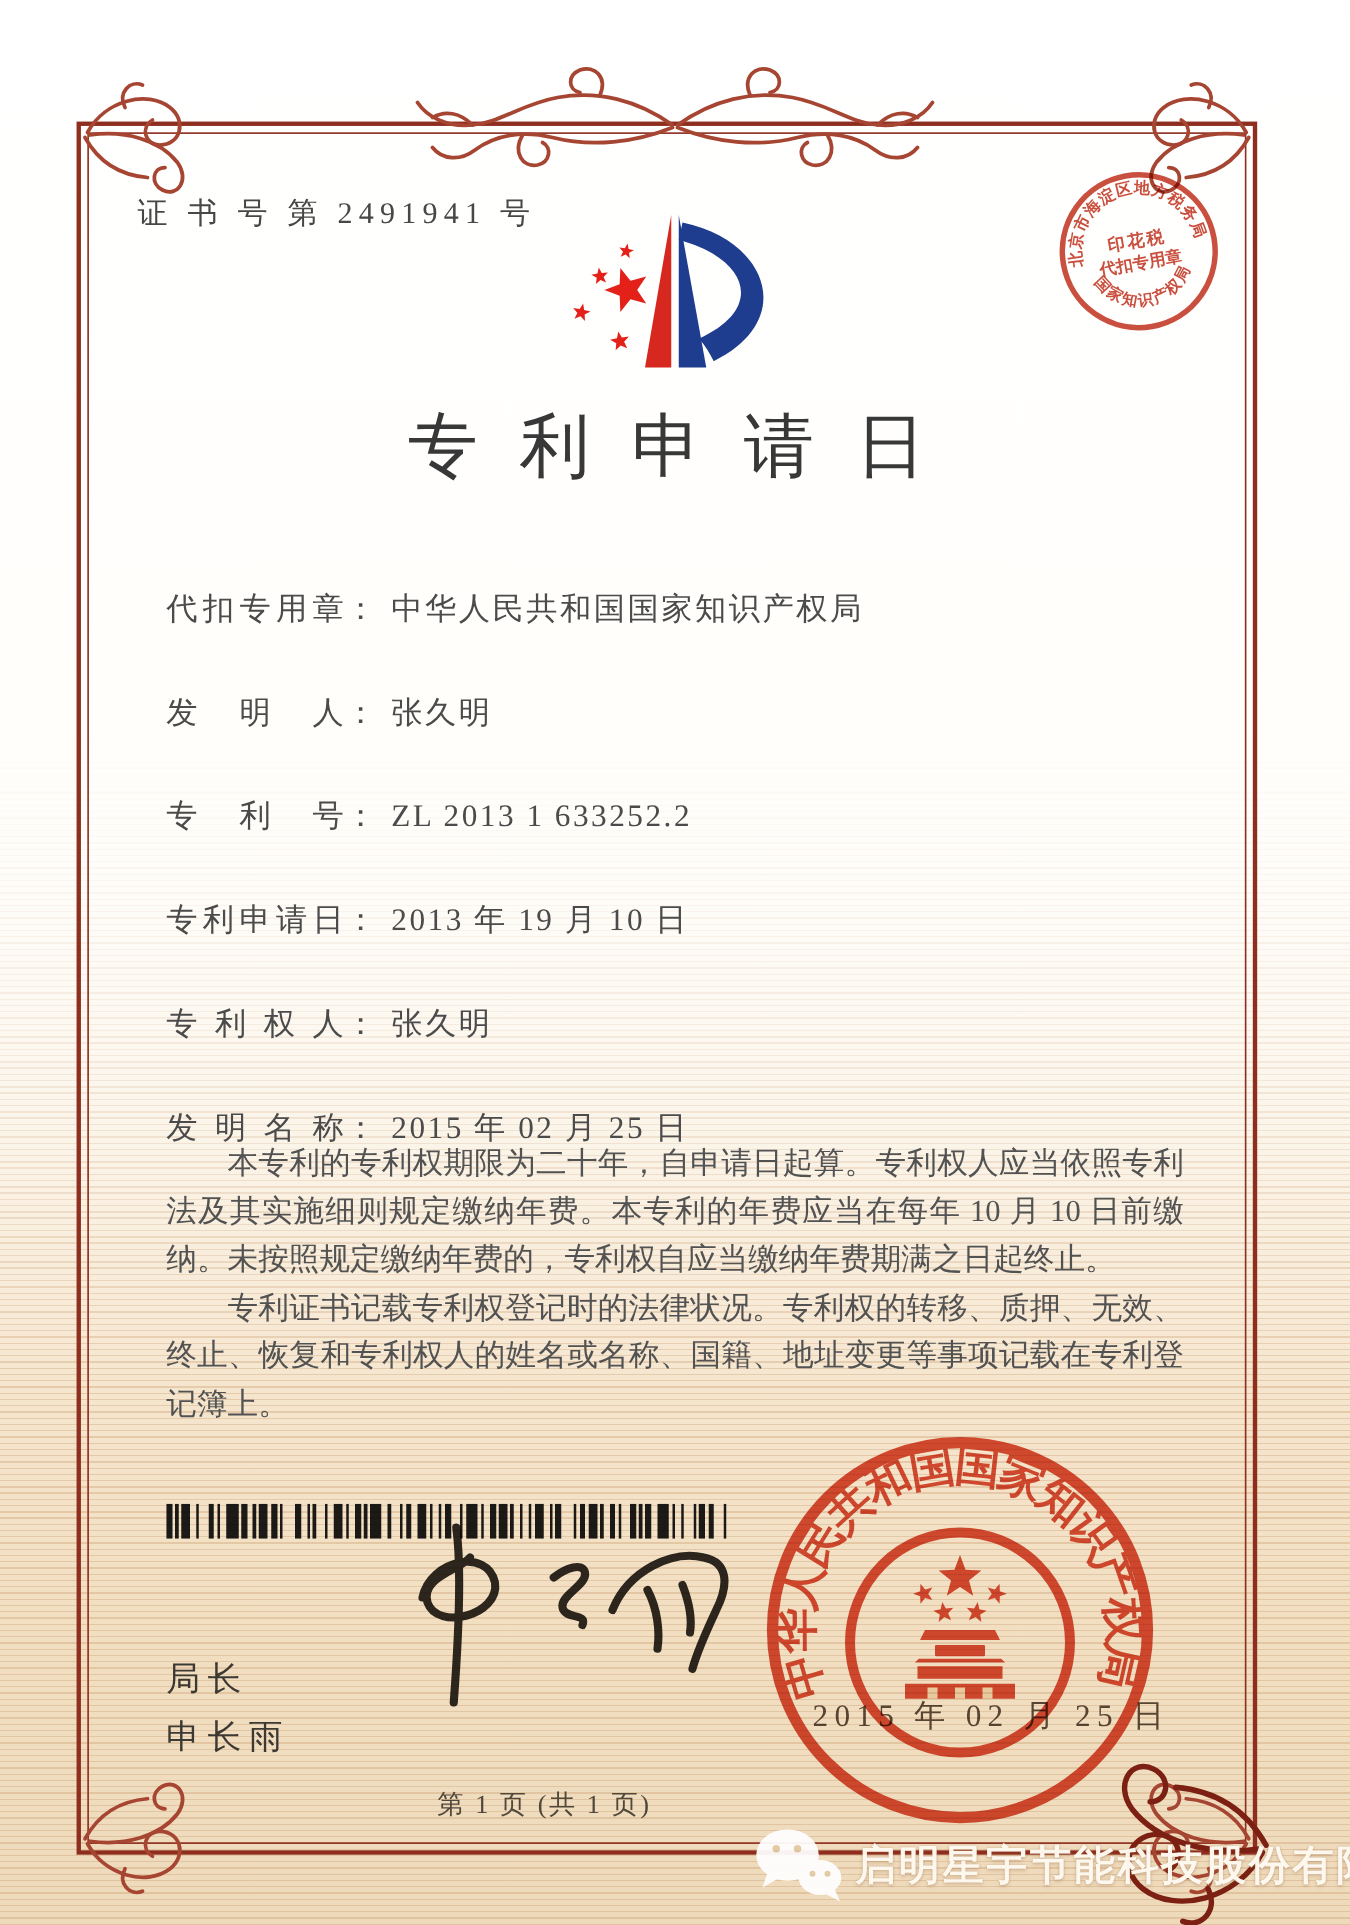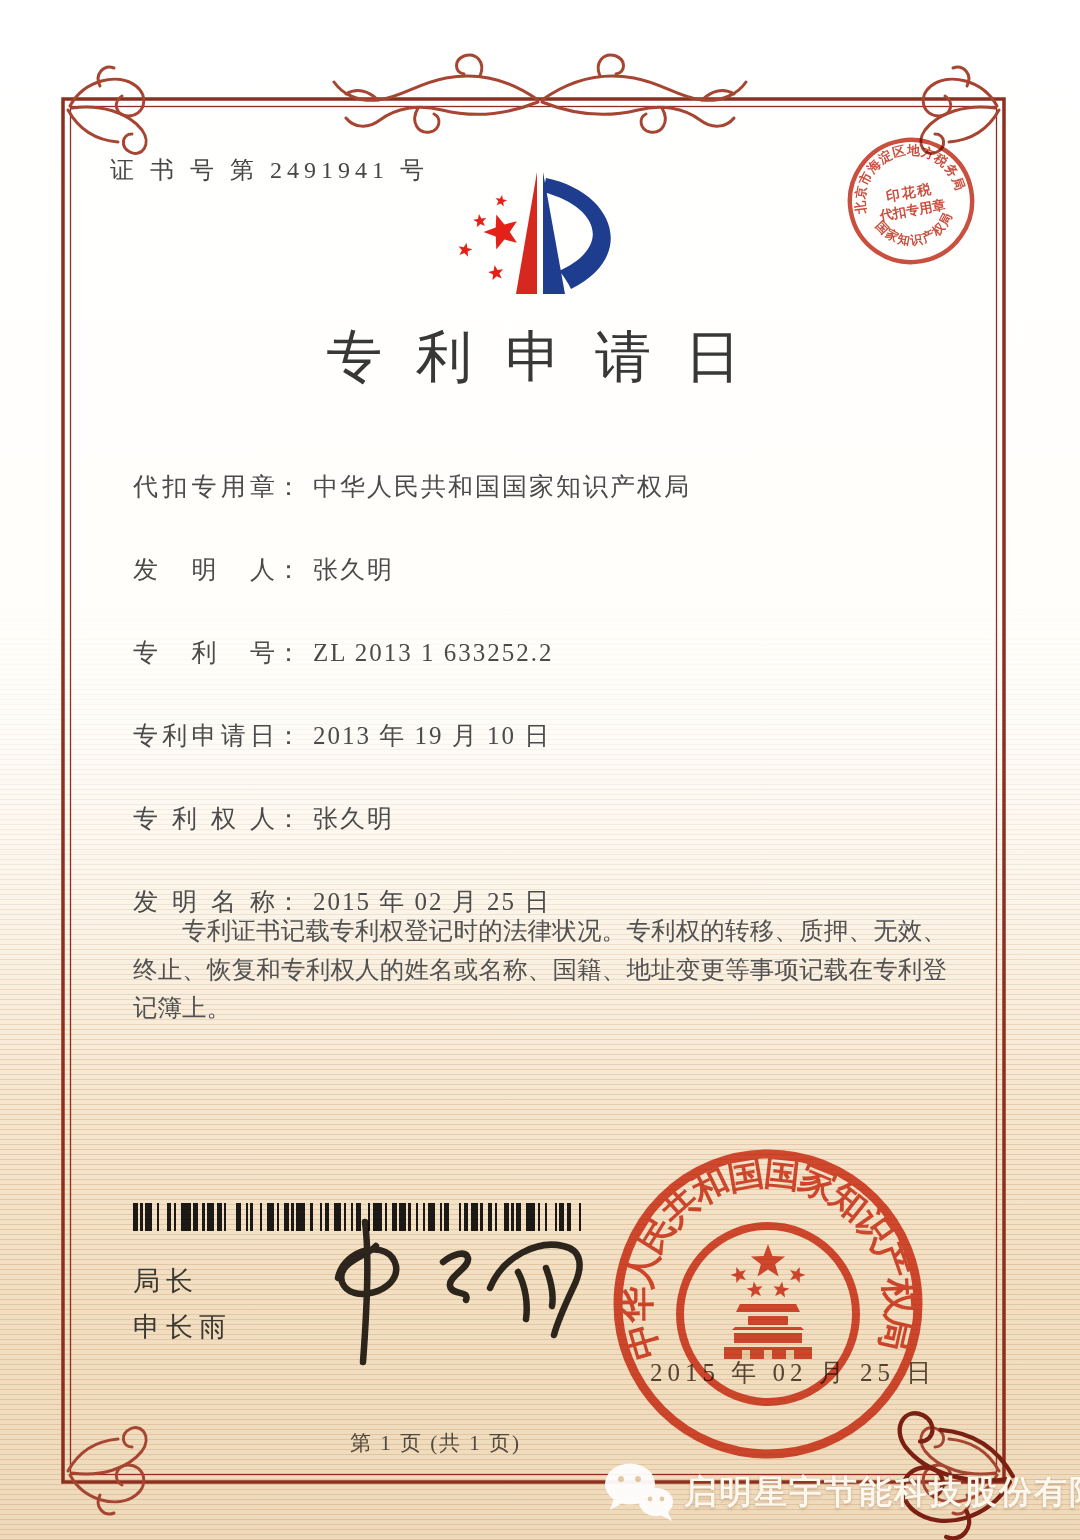--- a/index.html
+++ b/index.html
@@ -30,21 +30,21 @@
   .field{left:133px;font-size:25px;color:#4b4b4b;white-space:nowrap;}
   .flabel{display:inline-block;width:142px;text-align:justify;text-align-last:justify;vertical-align:bottom;}
   .fcolon{margin-left:1px;}
   .fvalue{margin-left:12px;letter-spacing:2px;}
   .body-text{left:133px;top:912px;width:814px;font-size:24.5px;line-height:38.5px;
              color:#525252;text-align:justify;}
   .body-text p{margin:0;text-indent:2em;}
   .barcode{left:133px;top:1203px;width:540px;height:28px;display:flex;overflow:hidden;
            align-items:stretch;mix-blend-mode:multiply;}
   .barcode i{display:block;height:100%;background:#1d1d1d;flex:0 0 auto;}
-  .director{left:133px;top:1258px;font-size:27px;color:#3c3832;letter-spacing:6px;line-height:46px;}
+  .director{left:133px;top:1320px;font-size:27px;color:#3c3832;letter-spacing:6px;line-height:46px;}
   .signature{left:278px;top:1210px;width:322px;height:172px;mix-blend-mode:multiply;}
   .big-seal{left:608px;top:1144px;width:320px;height:320px;mix-blend-mode:multiply;}
   .seal-date{left:650px;top:1356px;font-size:25px;color:#5d5044;letter-spacing:5px;z-index:3;
              mix-blend-mode:multiply;white-space:nowrap;}
   .footer-page{left:63px;top:1429px;width:745px;text-align:center;font-size:21px;
                color:#51483c;letter-spacing:2px;}
   .watermark{left:602px;top:1460px;z-index:4;display:flex;align-items:center;white-space:nowrap;}
   .watermark .wm-text{
     font-size:33px;font-weight:bold;letter-spacing:2px;margin-left:6px;
     color:rgba(255,251,243,.97);
@@ -145,20 +145,21 @@
   <span class="flabel">专利申请日</span><span class="fcolon">：</span><span class="fvalue">2013 年 19 月 10 日</span>
 </div>
 <div class="abs field" style="top:802px">
   <span class="flabel">专利权人</span><span class="fcolon">：</span><span class="fvalue">张久明</span>
 </div>
 <div class="abs field" style="top:885px">
   <span class="flabel">发明名称</span><span class="fcolon">：</span><span class="fvalue">2015 年 02 月 25 日</span>
 </div>
 
 <div class="abs body-text">
+  <p>本专利的专利权期限为二十年，自申请日起算。专利权人应当依照专利法及其实施细则规定缴纳年费。本专利的年费应当在每年 10 月 10 日前缴纳。未按照规定缴纳年费的，专利权自应当缴纳年费期满之日起终止。</p>
   <p>专利证书记载专利权登记时的法律状况。专利权的转移、质押、无效、终止、恢复和专利权人的姓名或名称、国籍、地址变更等事项记载在专利登记簿上。</p>
 </div>
 
 <div class="abs barcode">
     <i style="width:4.8px;"></i>
     <i style="width:2.4px;background:transparent;"></i>
     <i style="width:2.4px;"></i>
     <i style="width:2.4px;background:transparent;"></i>
     <i style="width:7.199999999999999px;"></i>
     <i style="width:4.8px;background:transparent;"></i>

